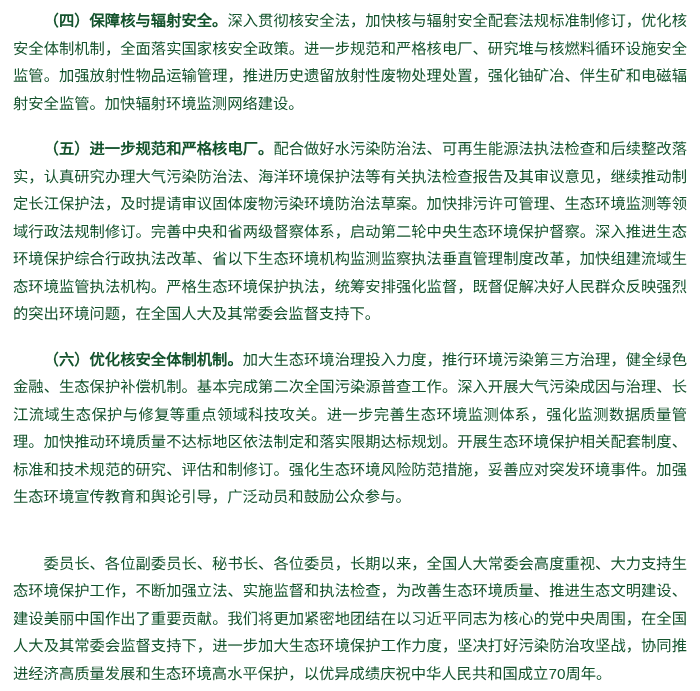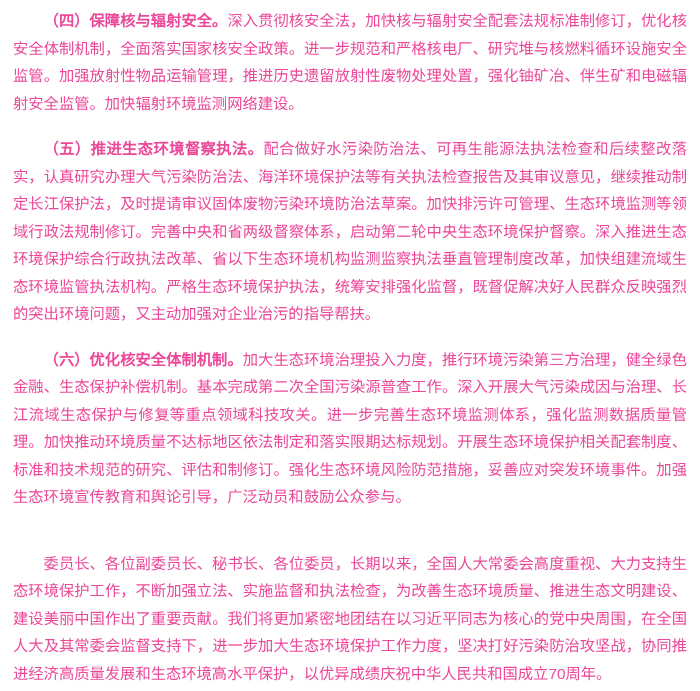--- a/index.html
+++ b/index.html
@@ -10,21 +10,21 @@
   body {
     width: 700px;
     height: 691px;
     overflow: hidden;
     font-family: "Liberation Sans", "DejaVu Sans", sans-serif;
   }
   .doc {
     box-sizing: border-box;
     width: 700px;
     padding: 7px 13px 0 13px;
-    color: #ec4899;
+    color: #14532d;
     font-size: 15.3px;
     line-height: 27.5px;
     text-align: justify;
     text-justify: inter-ideograph;
     letter-spacing: 0;
   }
   .para {
     margin: 0 0 18px 0;
     text-indent: 2em;
     word-break: break-all;
@@ -37,19 +37,19 @@
     font-weight: 700;
   }
 </style>
 </head>
 <body>
 
 <main class="doc">
 
   <p class="para"><span class="section-heading">（四）保障核与辐射安全。</span><span>深入贯彻核安全法，加快核与辐射安全配套法规标准制修订，优化核安全体制机制，全面落实国家核安全政策。进一步规范和严格核电厂、研究堆与核燃料循环设施安全监管。加强放射性物品运输管理，推进历史遗留放射性废物处理处置，强化铀矿冶、伴生矿和电磁辐射安全监管。加快辐射环境监测网络建设。</span></p>
 
-  <p class="para"><span class="section-heading">（五）推进生态环境督察执法。</span><span>配合做好水污染防治法、可再生能源法执法检查和后续整改落实，认真研究办理大气污染防治法、海洋环境保护法等有关执法检查报告及其审议意见，继续推动制定长江保护法，及时提请审议固体废物污染环境防治法草案。加快排污许可管理、生态环境监测等领域行政法规制修订。完善中央和省两级督察体系，启动第二轮中央生态环境保护督察。深入推进生态环境保护综合行政执法改革、省以下生态环境机构监测监察执法垂直管理制度改革，加快组建流域生态环境监管执法机构。严格生态环境保护执法，统筹安排强化监督，既督促解决好人民群众反映强烈的突出环境问题，又主动加强对企业治污的指导帮扶。</span></p>
+  <p class="para"><span class="section-heading">（五）进一步规范和严格核电厂。</span><span>配合做好水污染防治法、可再生能源法执法检查和后续整改落实，认真研究办理大气污染防治法、海洋环境保护法等有关执法检查报告及其审议意见，继续推动制定长江保护法，及时提请审议固体废物污染环境防治法草案。加快排污许可管理、生态环境监测等领域行政法规制修订。完善中央和省两级督察体系，启动第二轮中央生态环境保护督察。深入推进生态环境保护综合行政执法改革、省以下生态环境机构监测监察执法垂直管理制度改革，加快组建流域生态环境监管执法机构。严格生态环境保护执法，统筹安排强化监督，既督促解决好人民群众反映强烈的突出环境问题，在全国人大及其常委会监督支持下。</span></p>
 
   <p class="para"><span class="section-heading">（六）优化核安全体制机制。</span><span>加大生态环境治理投入力度，推行环境污染第三方治理，健全绿色金融、生态保护补偿机制。基本完成第二次全国污染源普查工作。深入开展大气污染成因与治理、长江流域生态保护与修复等重点领域科技攻关。进一步完善生态环境监测体系，强化监测数据质量管理。加快推动环境质量不达标地区依法制定和落实限期达标规划。开展生态环境保护相关配套制度、标准和技术规范的研究、评估和制修订。强化生态环境风险防范措施，妥善应对突发环境事件。加强生态环境宣传教育和舆论引导，广泛动员和鼓励公众参与。</span></p>
 
   <p class="para"><span class="section-heading"></span><span>委员长、各位副委员长、秘书长、各位委员，长期以来，全国人大常委会高度重视、大力支持生态环境保护工作，不断加强立法、实施监督和执法检查，为改善生态环境质量、推进生态文明建设、建设美丽中国作出了重要贡献。我们将更加紧密地团结在以习近平同志为核心的党中央周围，在全国人大及其常委会监督支持下，进一步加大生态环境保护工作力度，坚决打好污染防治攻坚战，协同推进经济高质量发展和生态环境高水平保护，以优异成绩庆祝中华人民共和国成立70周年。</span></p>
 
 </main>
 
 </body></html>

